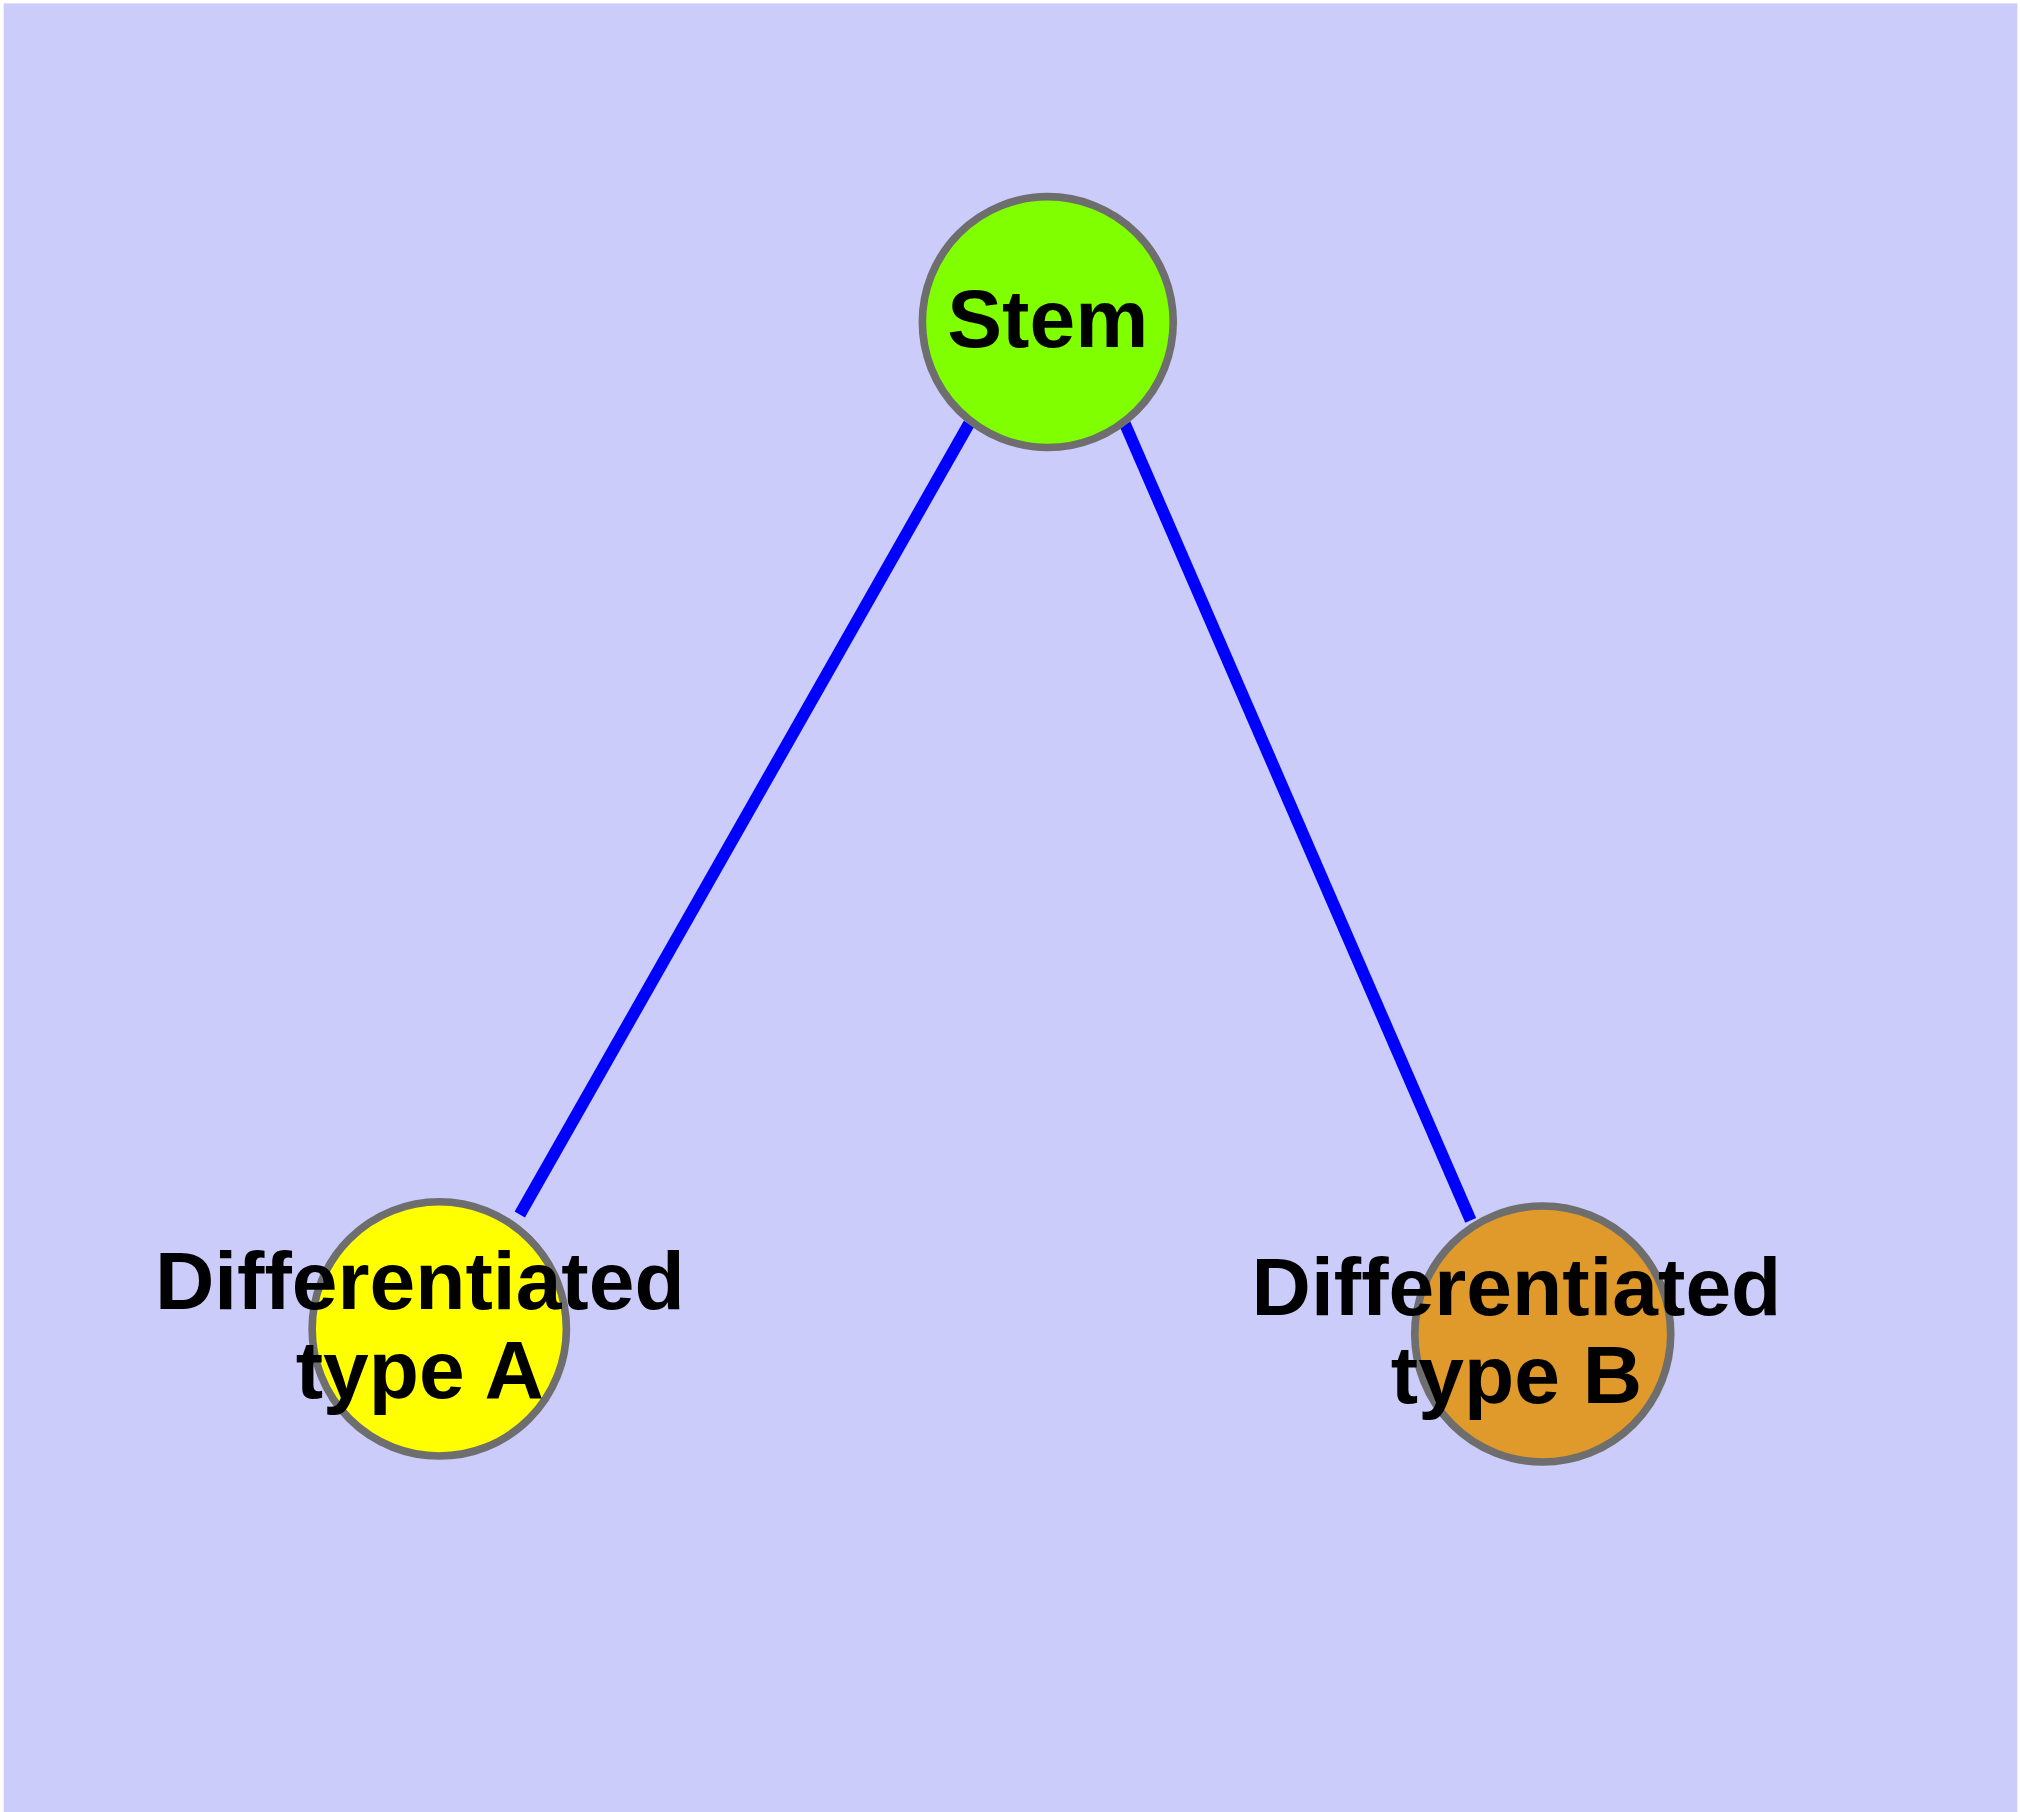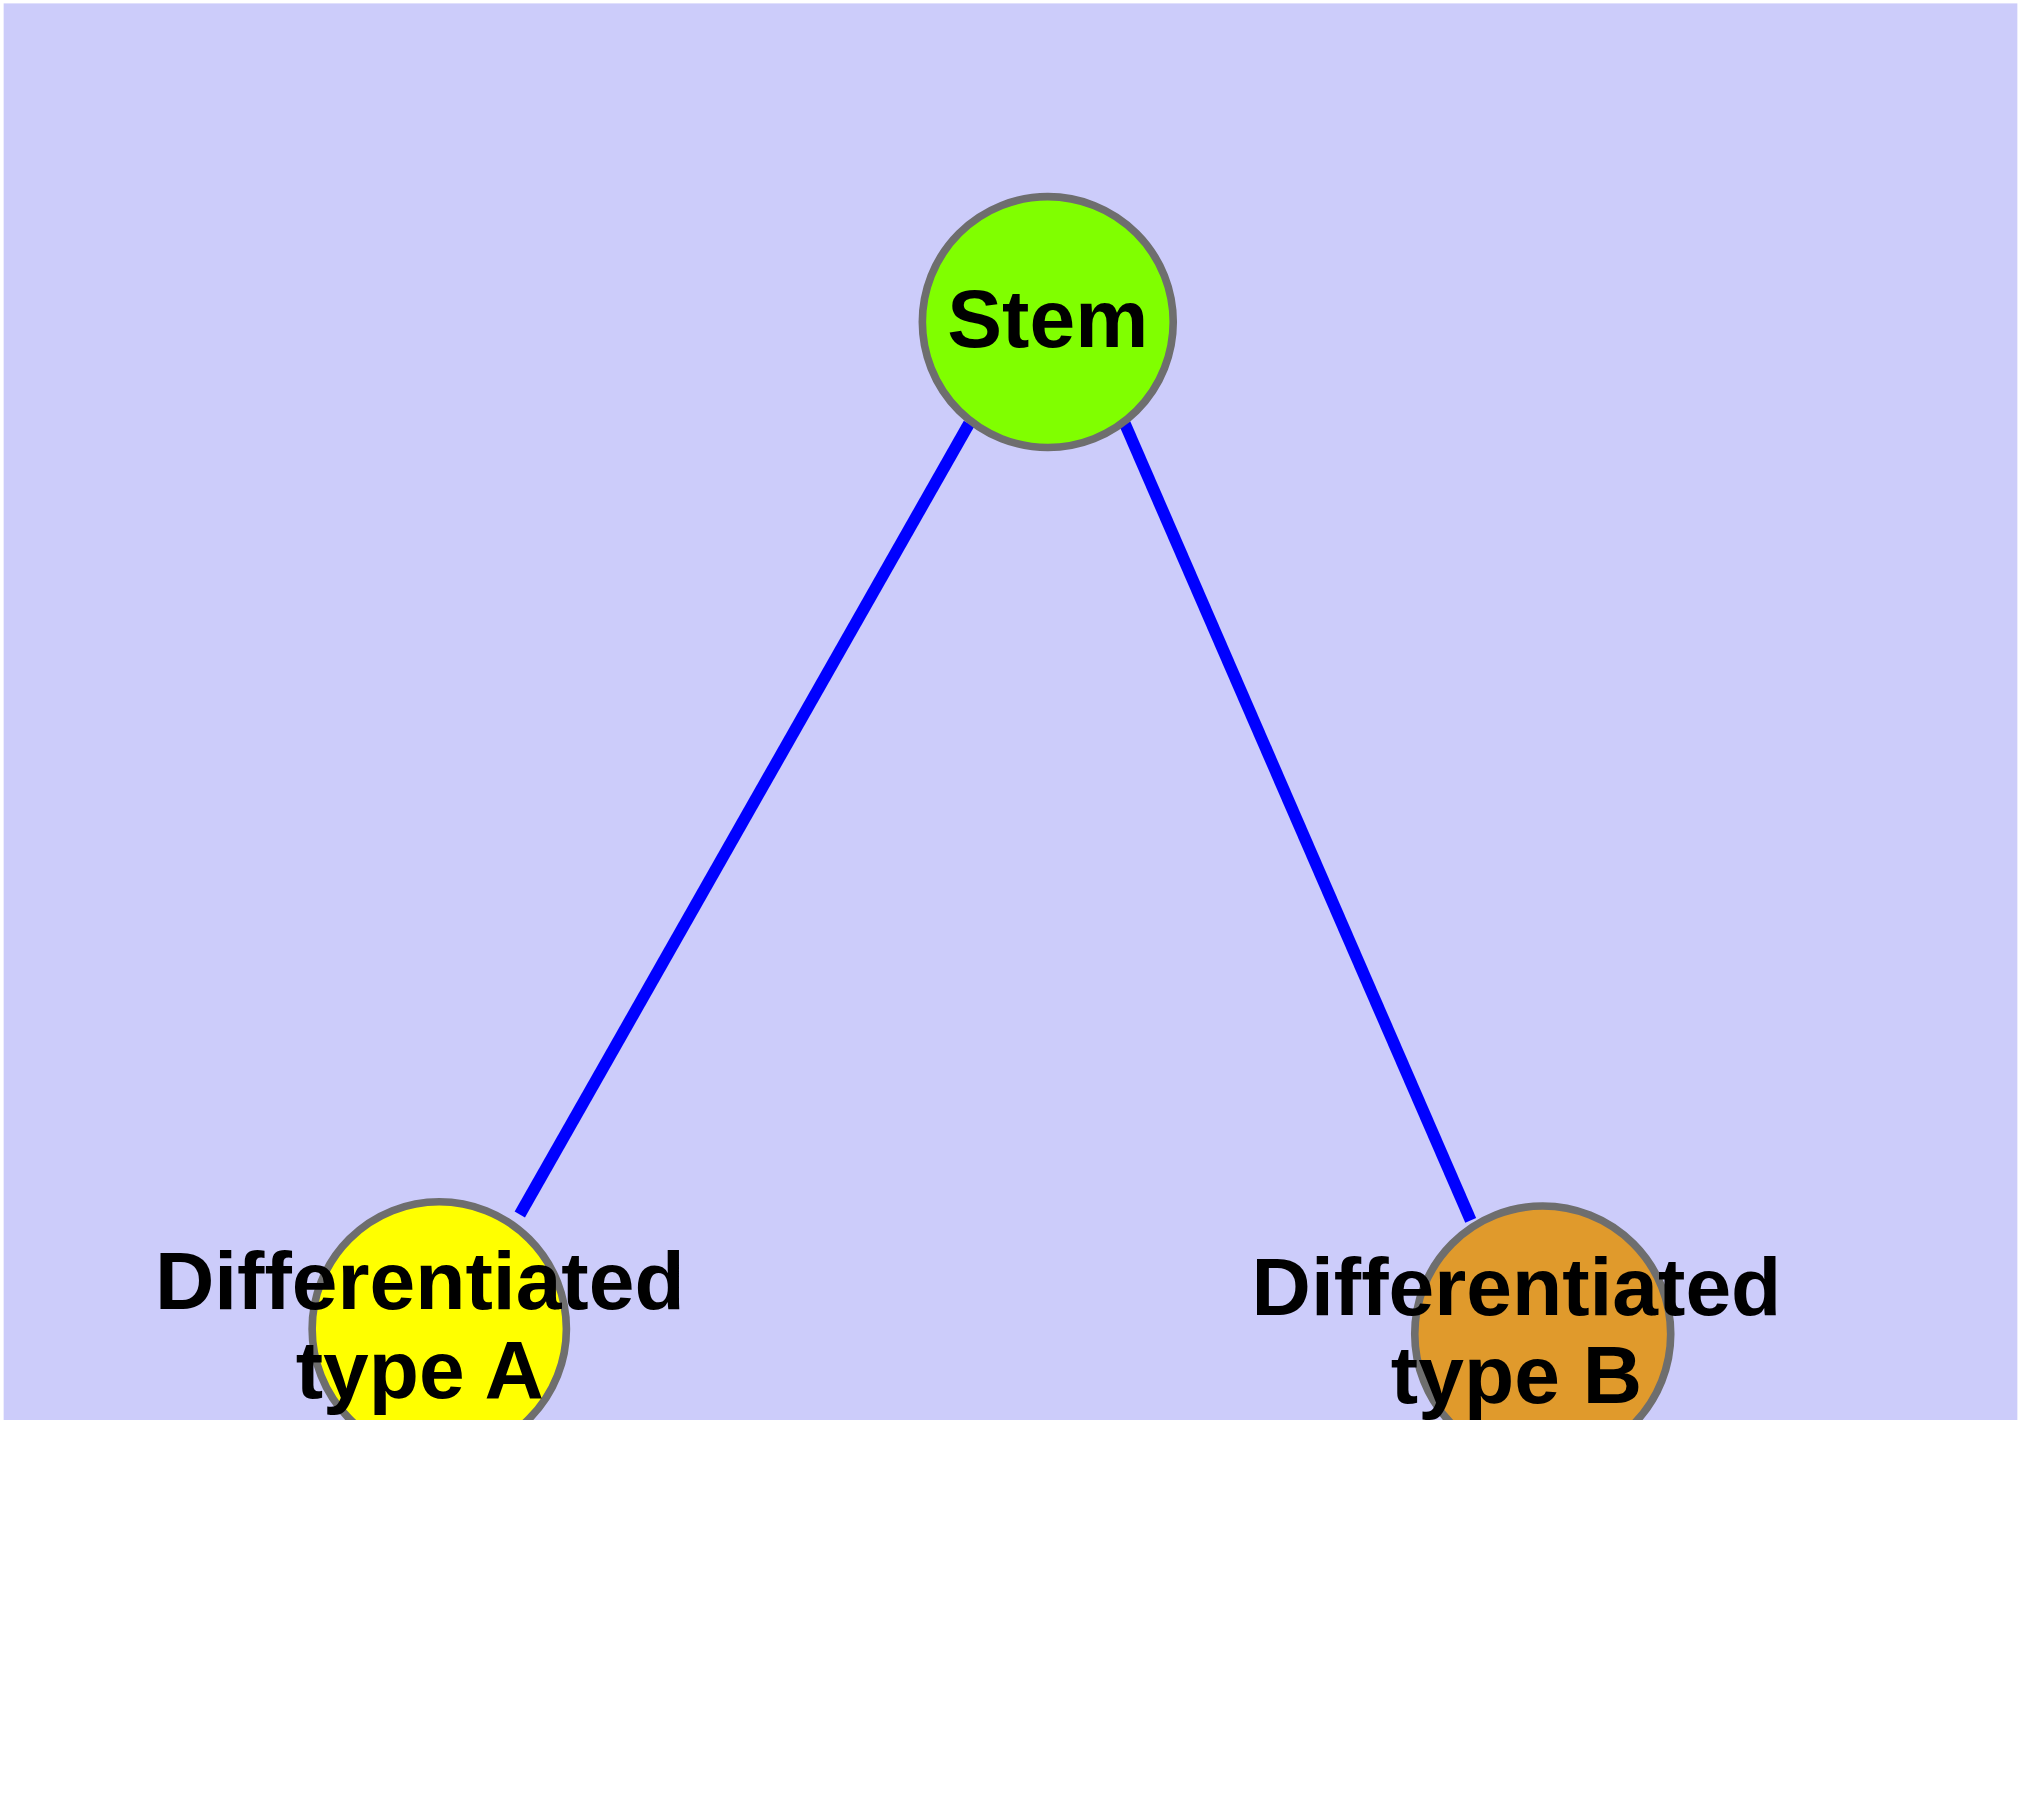--- a/index.html
+++ b/index.html
@@ -7,21 +7,21 @@
     margin: 0;
     padding: 0;
     background: #ffffff;
   }
   body {
     font-family: "Liberation Sans", sans-serif;
   }
   #canvas {
     position: relative;
     width: 2021px;
-    height: 1420px;
+    height: 1812px;
     overflow: hidden;
     background: #ffffff;
     text-align: center;
   }
   #graph-svg {
     position: absolute;
     top: 0;
     left: 0;
     width: 2021px;
     height: 1812px;

